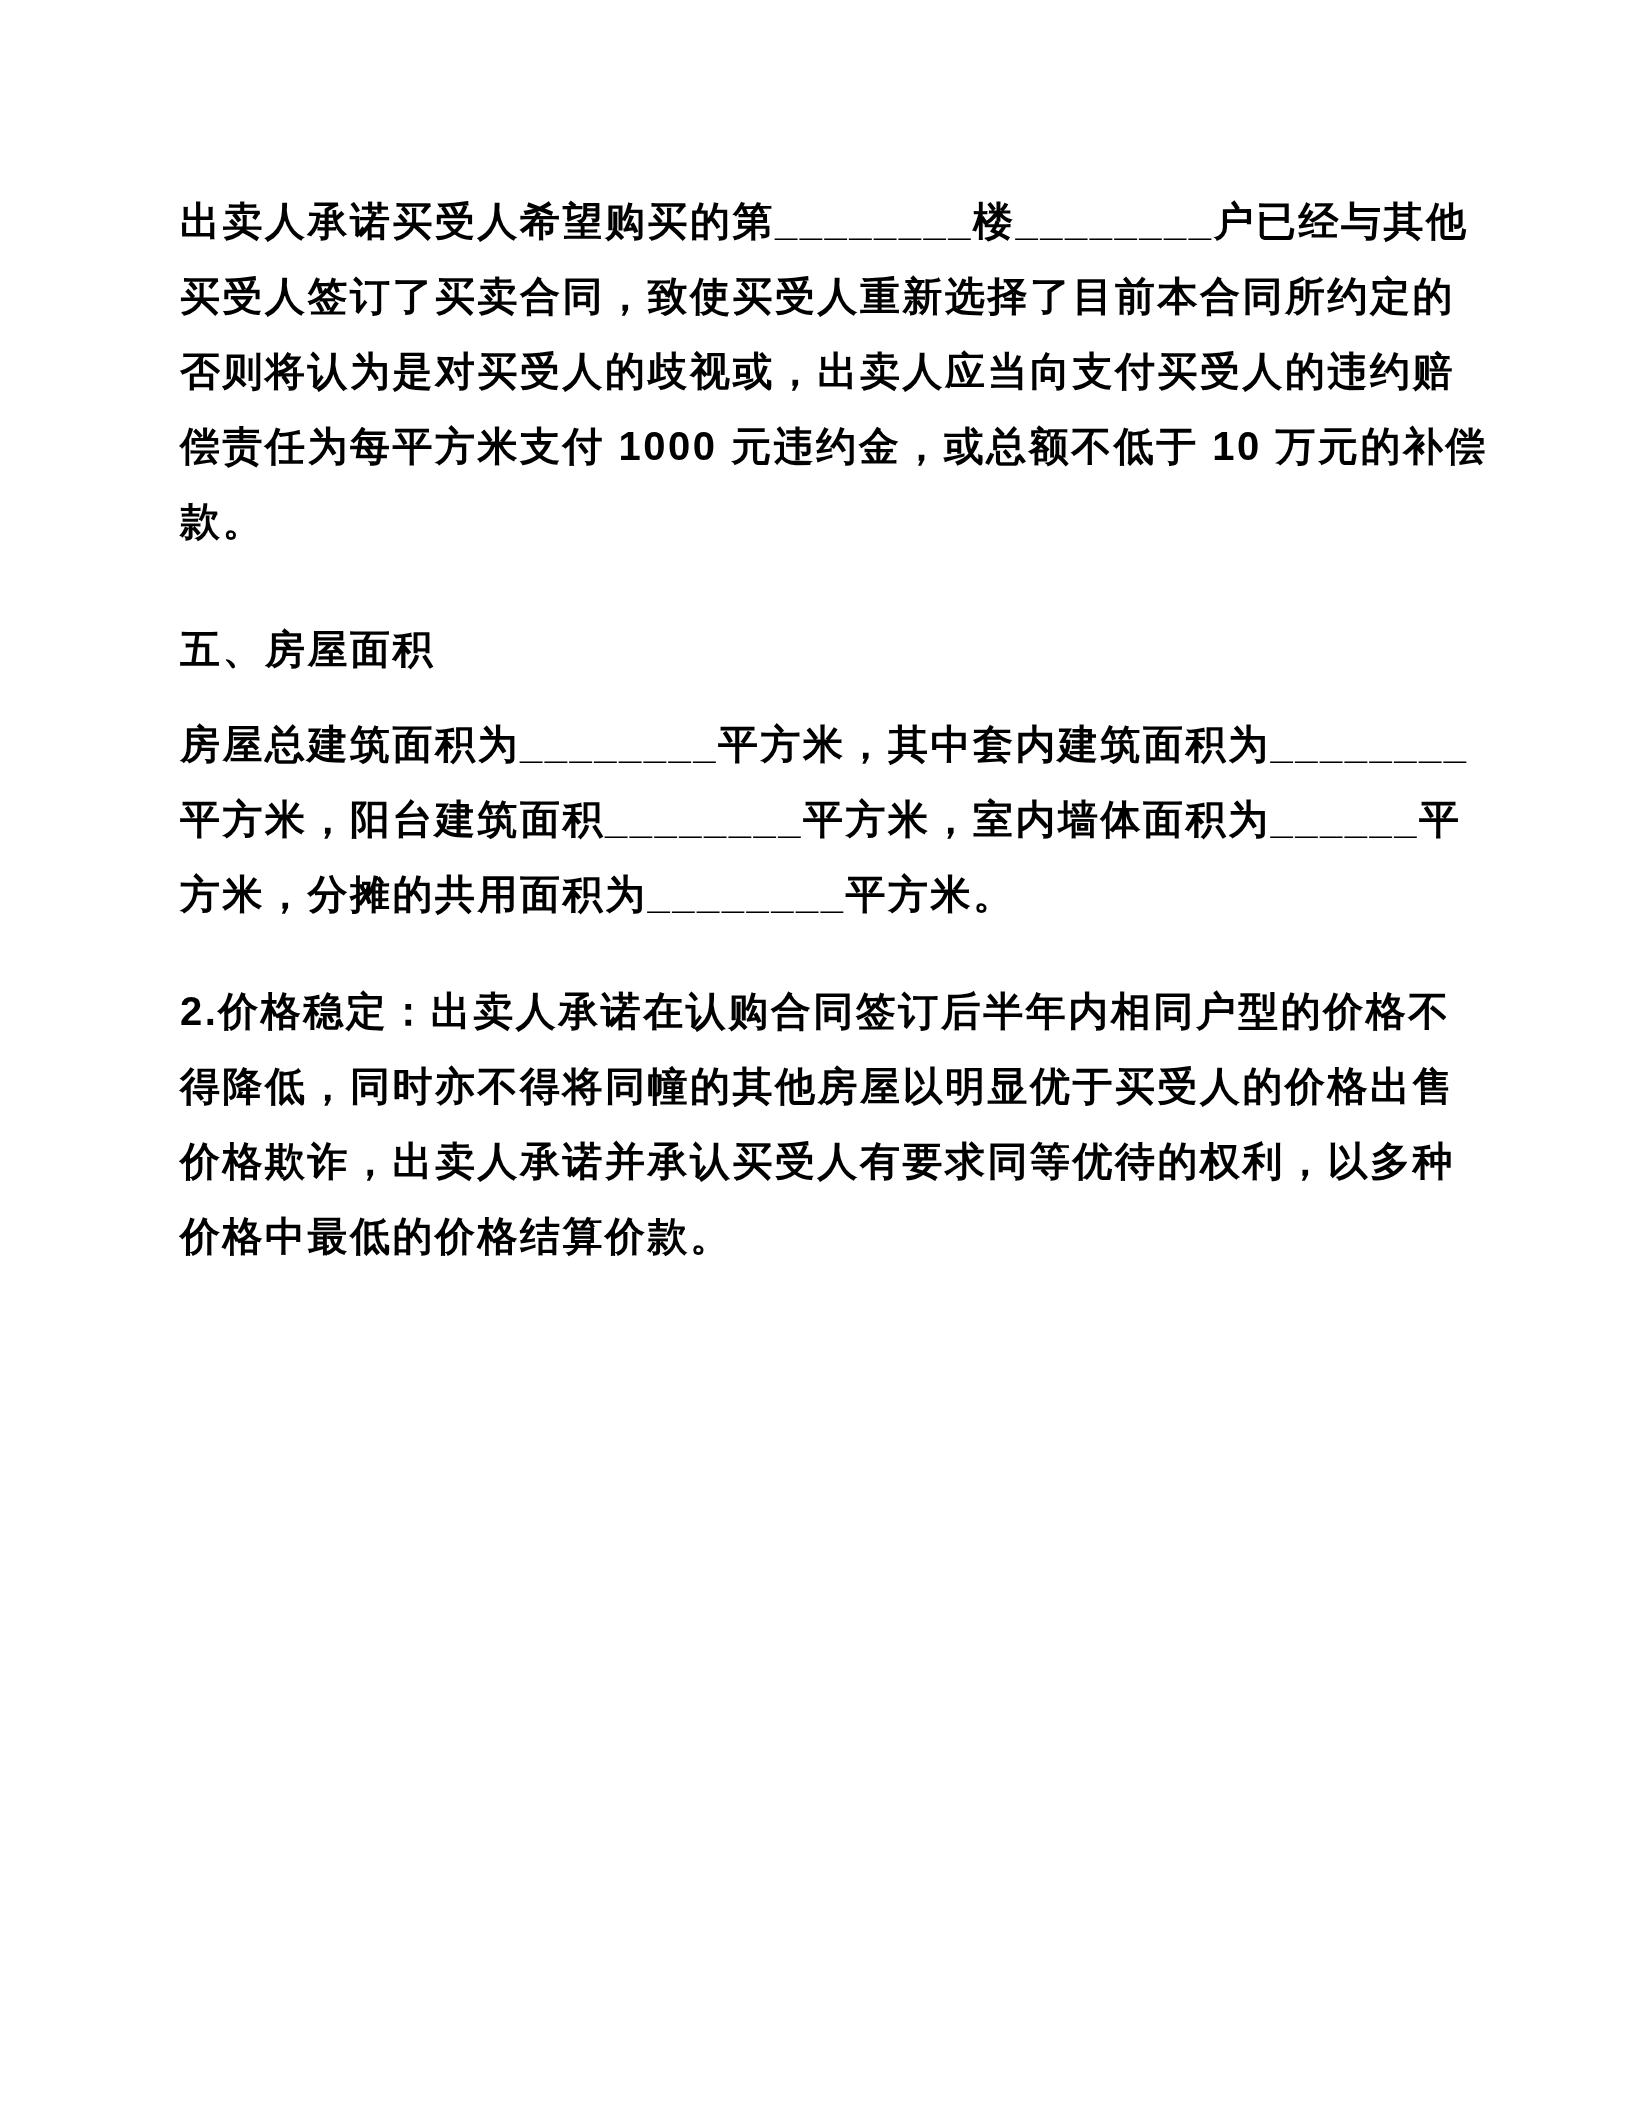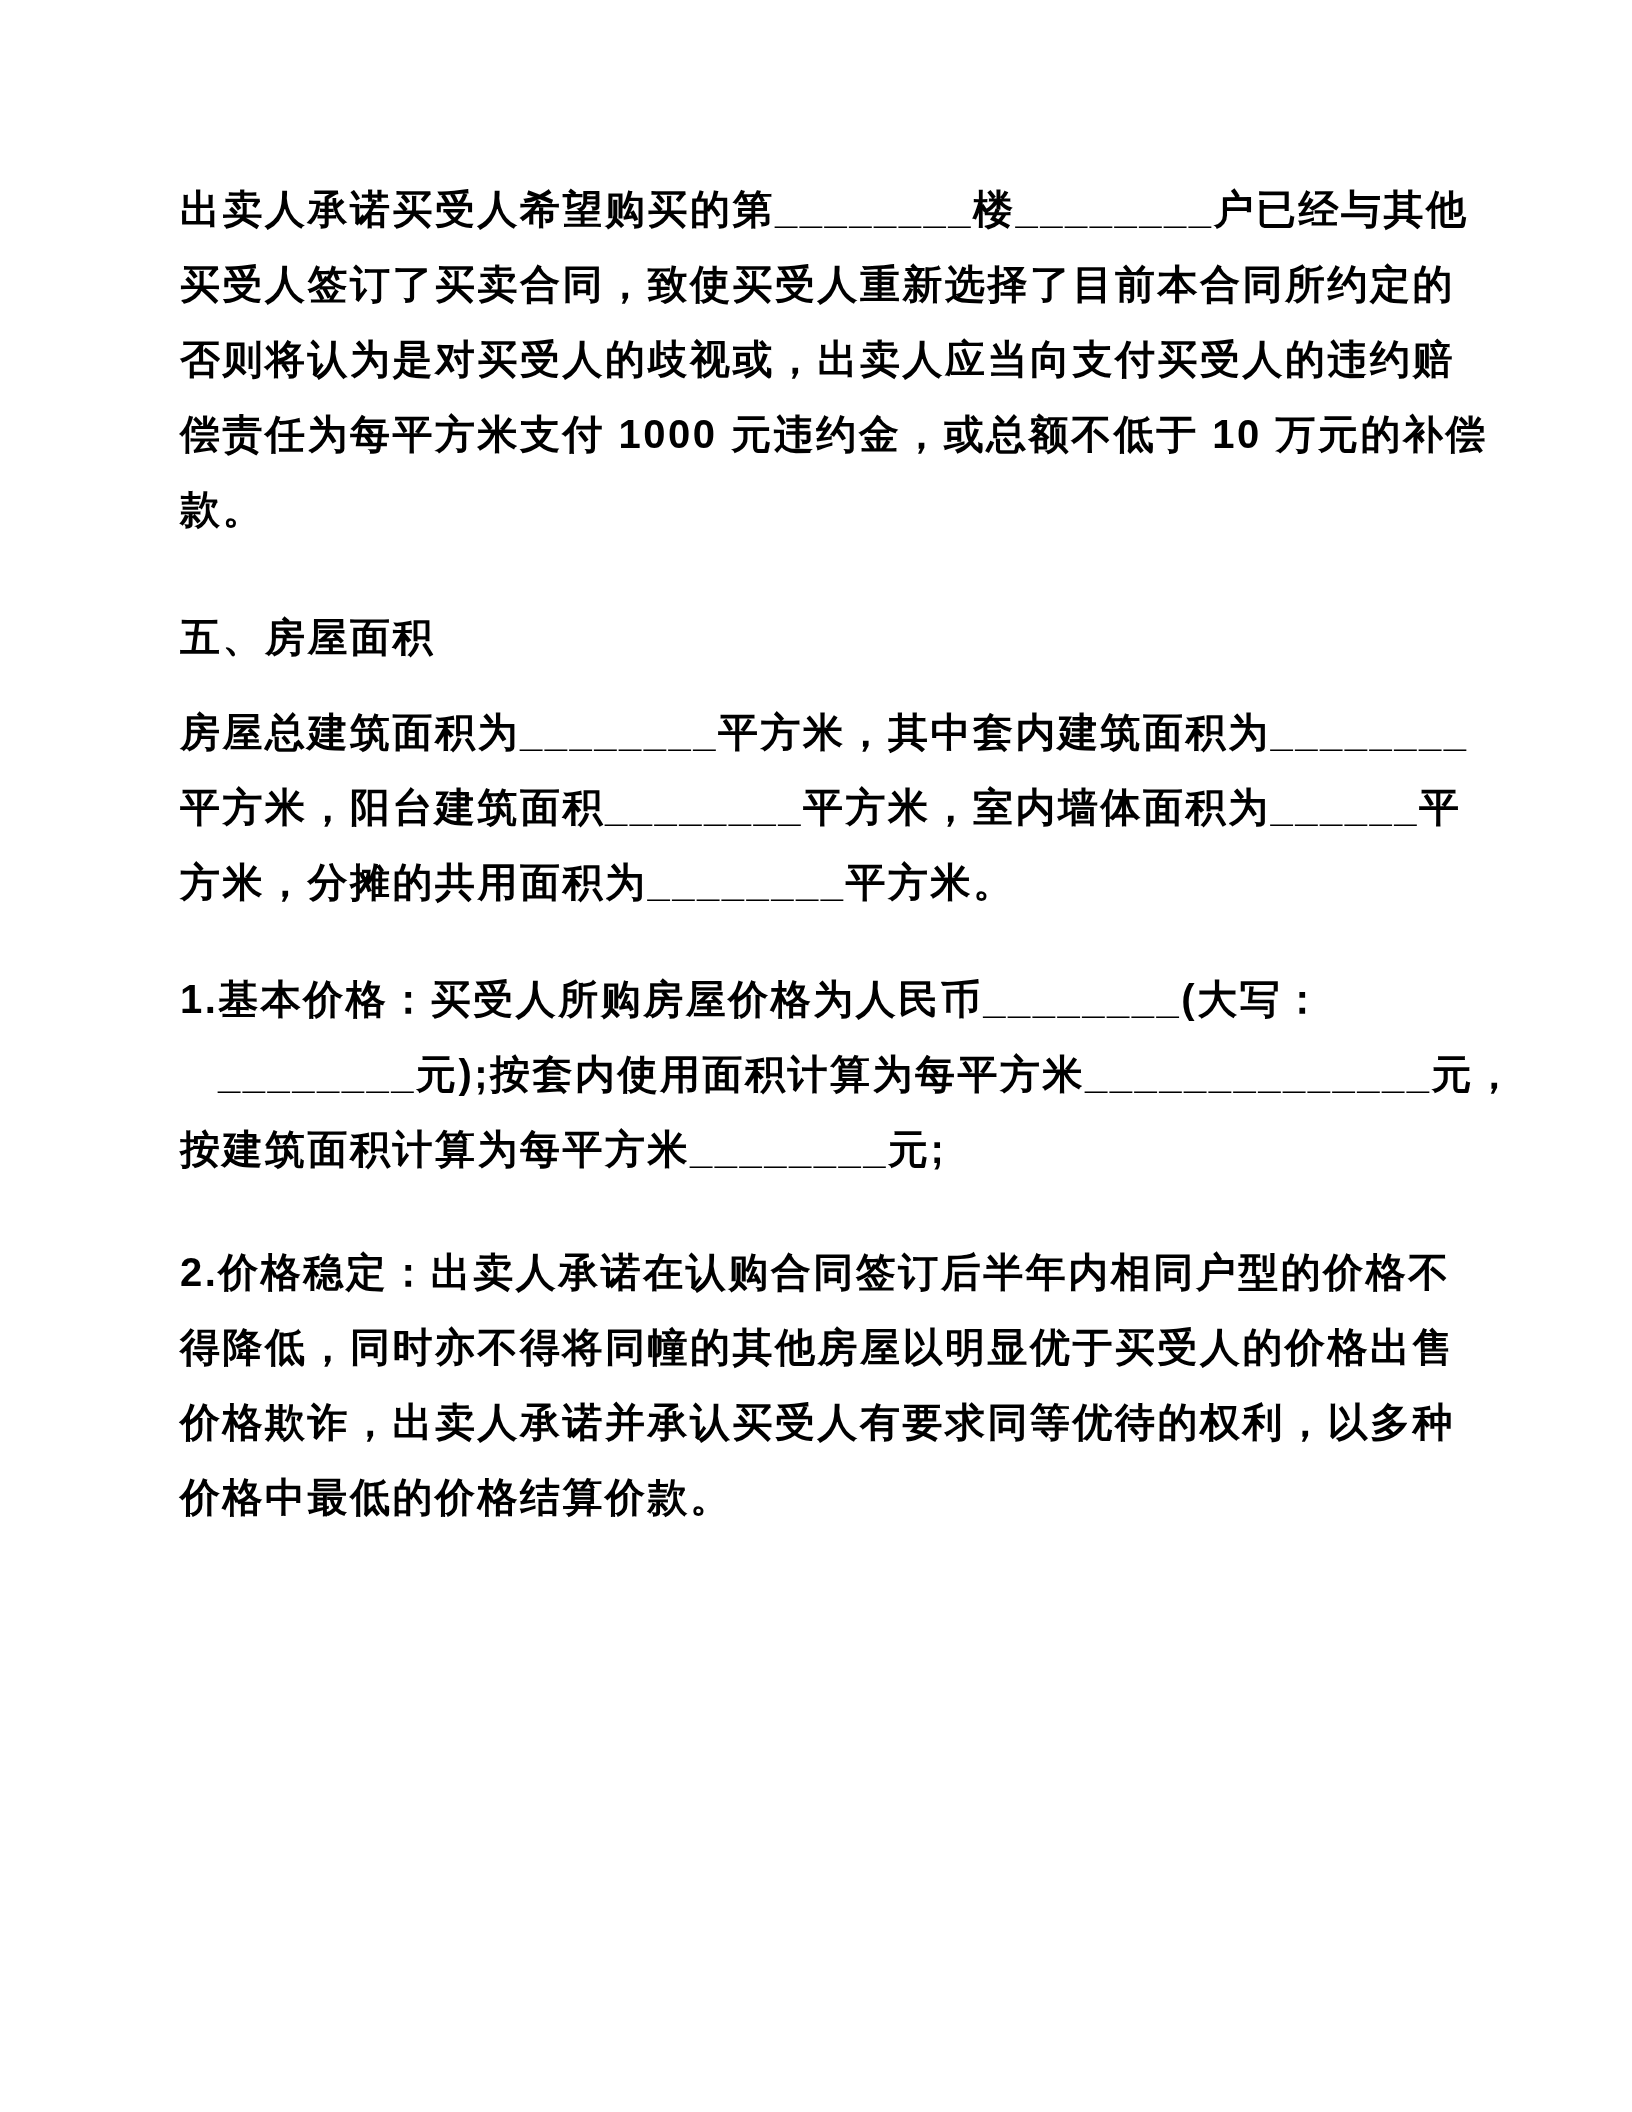--- a/index.html
+++ b/index.html
@@ -13,21 +13,21 @@
     height: 2112px;
     background: #ffffff;
     overflow: hidden;
     font-family: "Liberation Sans", "DejaVu Sans", sans-serif;
     font-weight: bold;
     color: #000000;
   }
   .content {
     position: absolute;
     left: 180px;
-    top: 172px;
+    top: 184px;
     width: 1300px;
   }
   .para, .heading {
     font-size: 40px;
     letter-spacing: 2.5px;
     text-align: left;
   }
   .para .line {
     height: 75px;
     line-height: 75px;
@@ -62,25 +62,20 @@
 
     <div class="heading heading-area">五、房屋面积</div>
 
     <div class="para para-area">
         <div class="line">房屋总建筑面积为________平方米，其中套内建筑面积为________</div>
         <div class="line">平方米，阳台建筑面积________平方米，室内墙体面积为______平</div>
         <div class="line">方米，分摊的共用面积为________平方米。</div>
       </div>
 
 
-    <div class="para para-price-basic">
-        <div class="line">1.基本价格：买受人所购房屋价格为人民币________(大写：</div>
-        <div class="line">________元);按套内使用面积计算为每平方米______________元，</div>
-        <div class="line">按建筑面积计算为每平方米________元;</div>
-      </div>
 
     <div class="para para-price-stable">
         <div class="line">2.价格稳定：出卖人承诺在认购合同签订后半年内相同户型的价格不</div>
         <div class="line">得降低，同时亦不得将同幢的其他房屋以明显优于买受人的价格出售</div>
         <div class="line">价格欺诈，出卖人承诺并承认买受人有要求同等优待的权利，以多种</div>
         <div class="line">价格中最低的价格结算价款。</div>
       </div>
 
   </div>
 </div>

